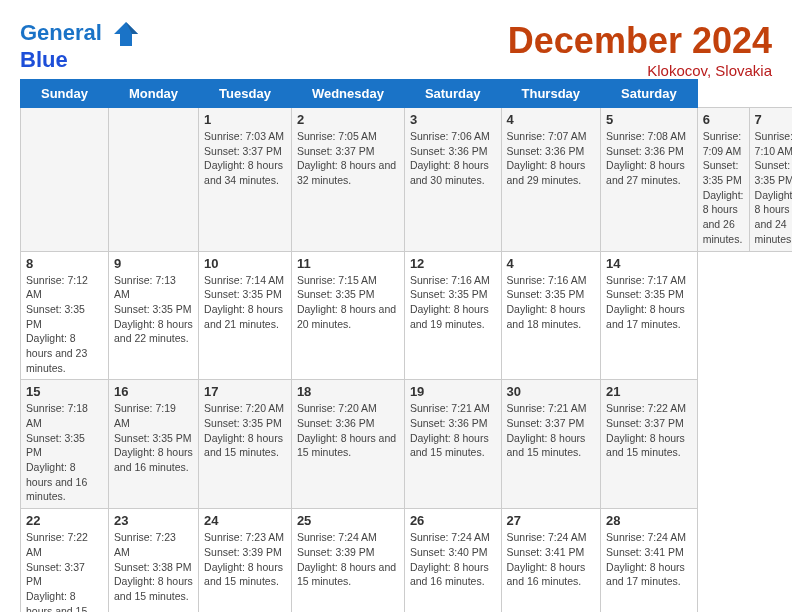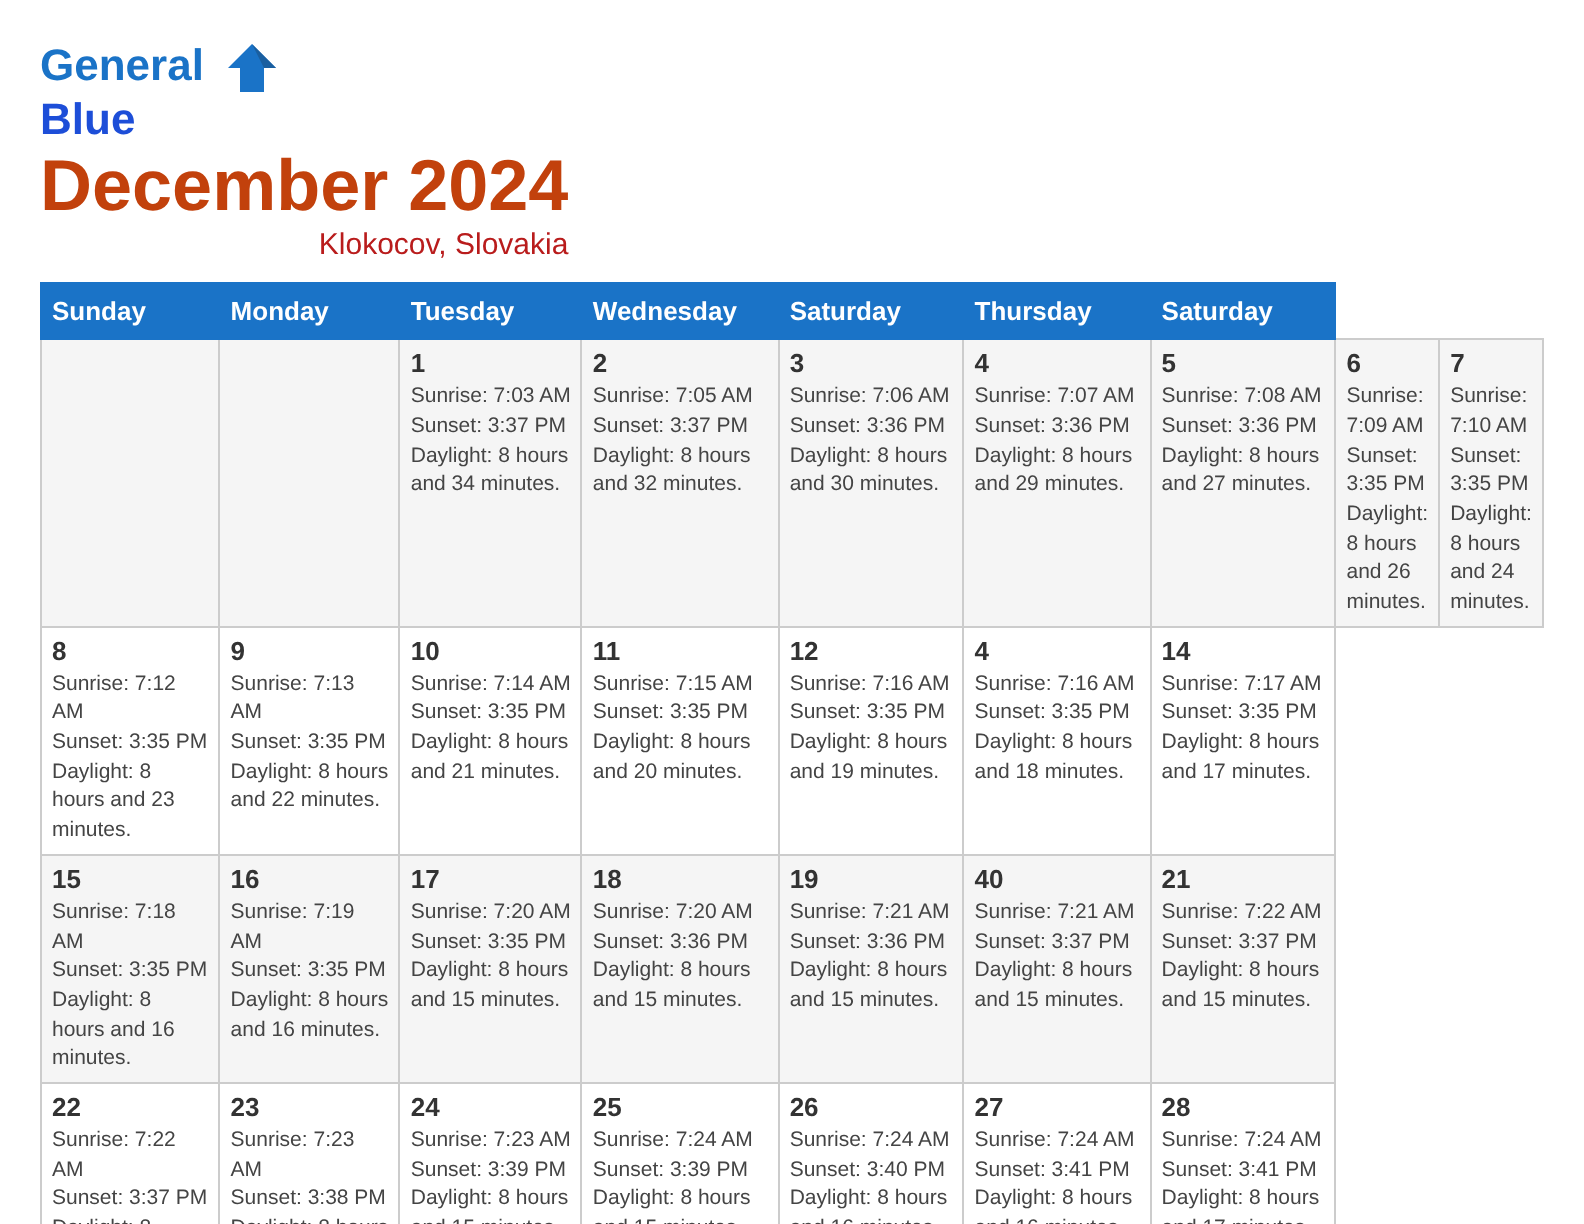--- a/index.html
+++ b/index.html
@@ -7,22 +7,20 @@
       font-family: Arial, sans-serif;
       background: #fff;
       width: 792px;
       min-height: 612px;
       padding: 20px;
     }
     .header {
       display: flex;
       justify-content: space-between;
       align-items: flex-start;
-      margin-bottom: 10px;
-      flex-direction: column;
     }
     .logo {
       display: flex;
       align-items: center;
     }
     .logo-text {
       font-size: 22px;
       font-weight: bold;
       color: #333;
       line-height: 1.1;
@@ -48,21 +46,21 @@
       color: #b91c1c;
     }
     table {
       width: 100%;
       border-collapse: collapse;
       font-size: 11px;
     }
     thead tr th {
       background: #1a73c7;
       color: #fff;
-      padding: 6px 5px;
+      padding: 6px 20px;
       text-align: left;
       font-size: 13px;
       font-weight: bold;
       border: 1px solid #1a73c7;
     }
     tbody tr td {
       border: 1px solid #ccc;
       vertical-align: top;
       padding: 4px 5px;
       width: 14.28%;
@@ -200,21 +198,21 @@
         </td>
         <td>
           <span class="day-num">18</span>
           <div class="day-detail">Sunrise: 7:20 AM<br>Sunset: 3:36 PM<br>Daylight: 8 hours and 15 minutes.</div>
         </td>
         <td>
           <span class="day-num">19</span>
           <div class="day-detail">Sunrise: 7:21 AM<br>Sunset: 3:36 PM<br>Daylight: 8 hours and 15 minutes.</div>
         </td>
         <td>
-          <span class="day-num">40</span>
+          <span class="day-num">30</span>
           <div class="day-detail">Sunrise: 7:21 AM<br>Sunset: 3:37 PM<br>Daylight: 8 hours and 15 minutes.</div>
         </td>
         <td>
           <span class="day-num">21</span>
           <div class="day-detail">Sunrise: 7:22 AM<br>Sunset: 3:37 PM<br>Daylight: 8 hours and 15 minutes.</div>
         </td>
       </tr>
       <tr>
         <td>
           <span class="day-num">22</span>

